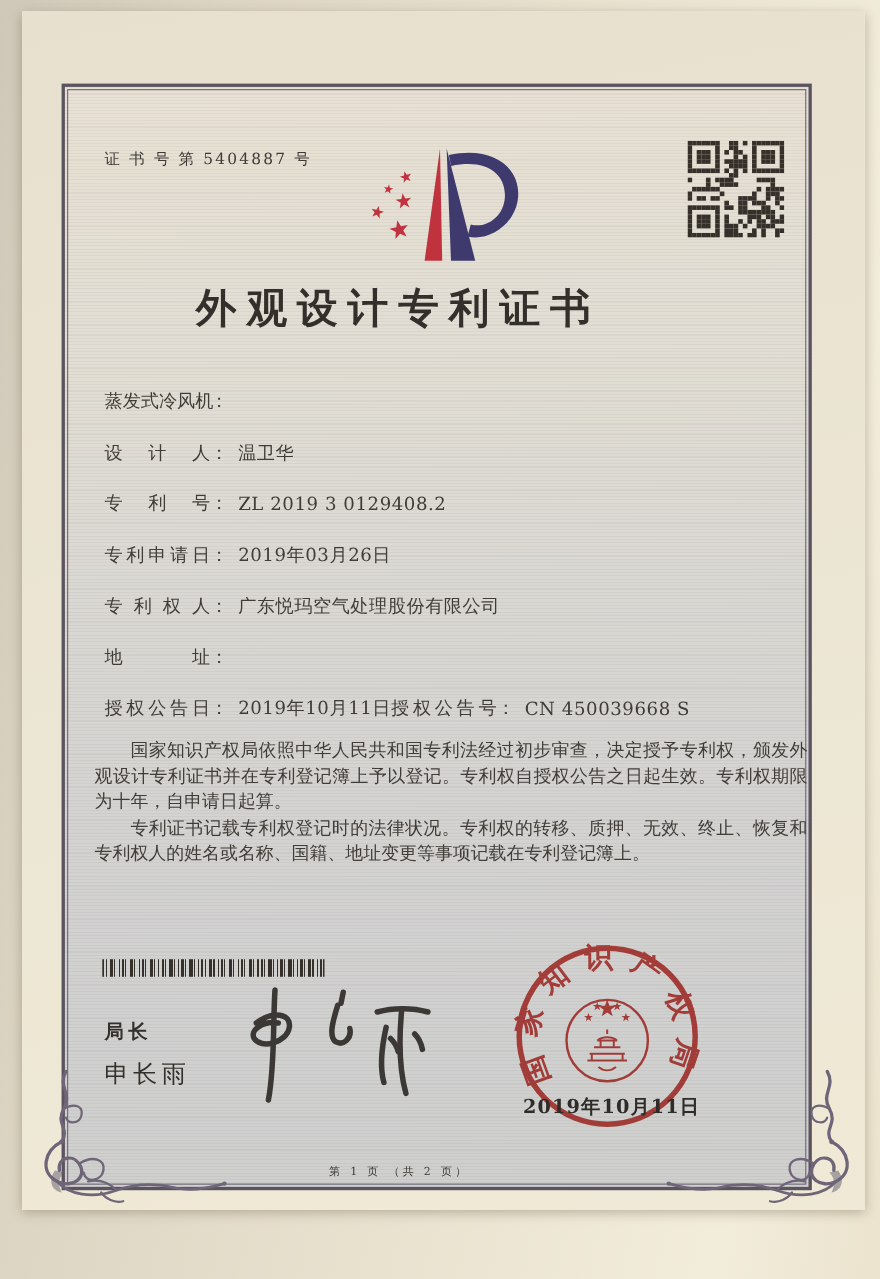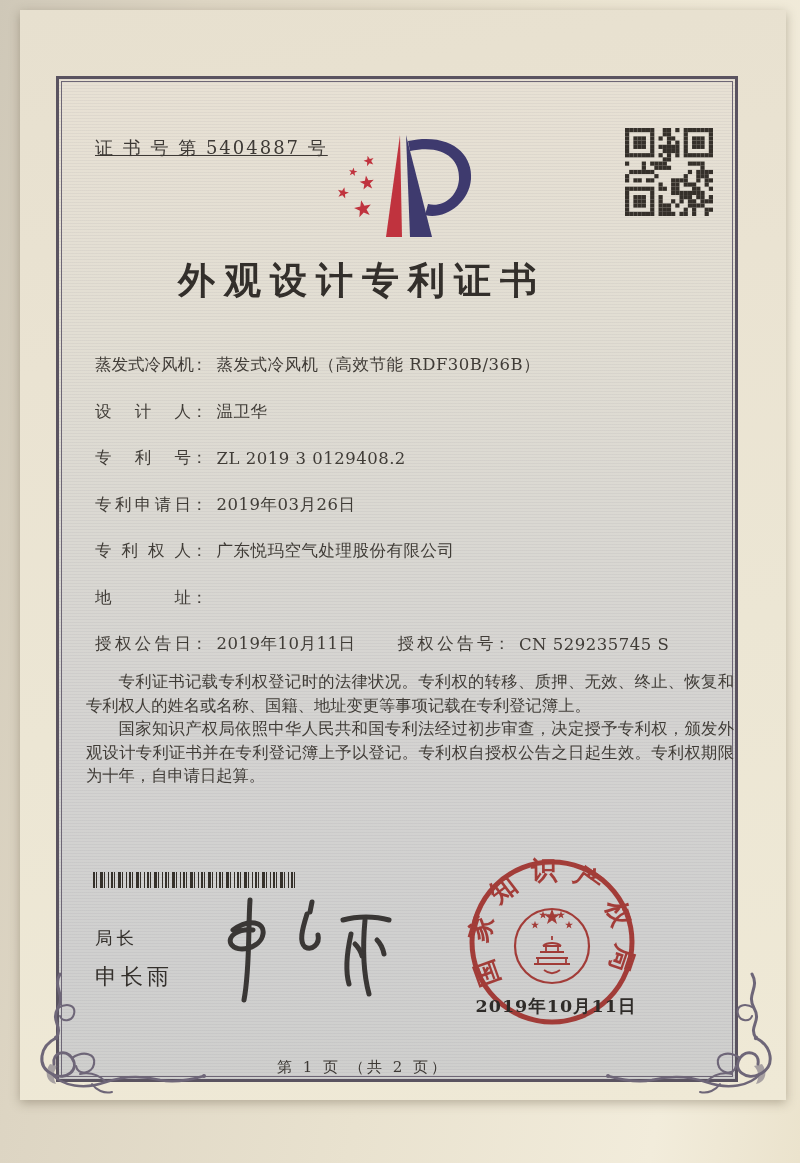--- a/index.html
+++ b/index.html
@@ -10,47 +10,47 @@
     background:linear-gradient(170deg,#e7e0cf 0%,#eae3d2 30%,#ece6d4 60%,#efe9d6 100%);
     box-shadow:0 3px 10px rgba(80,70,50,.35);}
   
   .frame-fill{position:absolute;left:36px;top:66px;width:682px;height:1006px;
     background:linear-gradient(178deg,#e8e1d4 0%,#e2ded3 25%,#dad8d2 45%,#d4d3d1 65%,#d0d0cf 85%,#cfcfcd 100%);}
   .frame-fill::after{content:"";position:absolute;inset:0;
     background:repeating-linear-gradient(180deg,rgba(105,100,118,.07) 0 1px,rgba(0,0,0,0) 1px 3px);}
   .frame-outer{position:absolute;left:36px;top:66px;width:682px;height:1006px;
     border:3px solid #5a5360;box-sizing:border-box;}
   .frame-inner{position:absolute;inset:2px;border:1px solid #6d6675;}
-  .certno{position:absolute;left:75px;top:126px;font-size:18px;letter-spacing:2px;color:#3d3935;text-decoration:underline;}
+  .certno{position:absolute;left:75px;top:126px;font-size:14px;letter-spacing:2px;color:#3d3935;}
   .logo{position:absolute;left:310px;top:116px;width:150px;height:126px;}
   .qr{position:absolute;left:605px;top:118px;width:88px;height:88px;}
   .title{position:absolute;left:36px;top:246px;width:612px;text-align:center;
     font-size:37px;font-weight:bold;letter-spacing:9px;color:#332f2b;}
   .fields{position:absolute;left:75px;top:332px;width:630px;font-size:16.5px;color:#403c37;}
   .frow{height:46.5px;display:flex;align-items:center;white-space:nowrap;}
   .flabel{display:inline-block;width:96px;text-align:justify;text-align-last:justify;-moz-text-align-last:justify;}
   .colon{display:inline-block;margin-right:9px;}
   .fvalue{letter-spacing:.5px;}
-  .grant-gap{margin-left:42px;}
+  .grant-gap{}
   .paras{position:absolute;left:66px;top:660px;width:648px;font-size:16.3px;line-height:23.6px;
     text-align:justify;color:#403c37;}
   .paras p{margin:0;text-indent:2em;}
   .barcode{position:absolute;left:73px;top:862px;width:202px;height:16px;
     background:repeating-linear-gradient(90deg,
       #35302a 0 2px,transparent 2px 3px,#35302a 3px 4px,transparent 4px 7px,
       #35302a 7px 10px,transparent 10px 11px,#35302a 11px 12px,transparent 12px 15px,
       #35302a 15px 16px,transparent 16px 18px);}
-  .post{position:absolute;left:75px;top:916px;font-size:17.5px;letter-spacing:4px;color:#34302c;}
+  .post{position:absolute;left:75px;top:916px;font-size:17.5px;letter-spacing:4px;color:#34302c;font-weight:bold;}
   .pname{position:absolute;left:75px;top:952px;font-size:22px;letter-spacing:4px;color:#34302c;}
   .sig{position:absolute;left:185px;top:884px;width:200px;height:112px;}
   .seal{position:absolute;left:444px;top:844px;width:176px;height:176px;mix-blend-mode:multiply;opacity:.92;}
   .sealdate{position:absolute;left:446px;top:984px;width:180px;text-align:center;
     font-size:17.5px;font-weight:bold;color:#2e2b28;letter-spacing:1px;}
   .pageinfo{position:absolute;left:0;top:1048px;width:686px;text-align:center;
-    font-size:15px;letter-spacing:3px;color:#3d3935;}
+    font-size:10px;letter-spacing:3px;color:#3d3935;}
   .note{position:absolute;left:0;top:1108px;width:714px;text-align:center;
     font-size:16px;letter-spacing:4px;color:#4a443a;}
   .orn{position:absolute;width:175px;height:125px;}
   .orn-l{left:12px;top:962px;}
   .orn-r{left:585px;top:962px;transform:scaleX(-1);}
   [data-interactable]{cursor:default;}
 </style>
 </head>
 <body>
 
@@ -329,21 +329,20 @@
         <rect x="64" y="80" width="4" height="4" fill="#35302a"></rect>
         <rect x="76" y="80" width="4" height="4" fill="#35302a"></rect>
       </svg>
 
     <div class="title" data-interactable="false">外观设计专利证书</div>
 
     <div class="fields" data-interactable="false">
       <div class="frow" data-interactable="false">
         <span class="flabel" data-interactable="false">蒸发式冷风机</span>
           <span class="colon" data-interactable="false">：</span>
-          <span class="fvalue" data-interactable="false">蒸发式冷风机（高效节能 RDF30B/36B）</span>
       </div>
       <div class="frow" data-interactable="false">
         <span class="flabel" data-interactable="false">设计人</span>
           <span class="colon" data-interactable="false">：</span>
           <span class="fvalue" data-interactable="false">温卫华</span>
       </div>
       <div class="frow" data-interactable="false">
         <span class="flabel" data-interactable="false">专利号</span>
           <span class="colon" data-interactable="false">：</span>
           <span class="fvalue" data-interactable="false">ZL 2019 3 0129408.2</span>
@@ -361,27 +360,27 @@
       <div class="frow" data-interactable="false">
         <span class="flabel" data-interactable="false">地址</span>
           <span class="colon" data-interactable="false">：</span>
       </div>
       <div class="frow" data-interactable="false">
         <span class="flabel" data-interactable="false">授权公告日</span>
           <span class="colon" data-interactable="false">：</span>
           <span class="fvalue" data-interactable="false">2019年10月11日</span>
         <span class="flabel grant-gap" data-interactable="false">授权公告号</span>
           <span class="colon" data-interactable="false">：</span>
-          <span class="fvalue" data-interactable="false">CN 529235745 S</span>
+          <span class="fvalue" data-interactable="false">CN 450039668 S</span>
       </div>
     </div>
 
     <div class="paras" data-interactable="false">
+      <p data-interactable="false">国家知识产权局依照中华人民共和国专利法经过初步审查，决定授予专利权，颁发外观设计专利证书并在专利登记簿上予以登记。专利权自授权公告之日起生效。专利权期限为十年，自申请日起算。</p>
       <p data-interactable="false">专利证书记载专利权登记时的法律状况。专利权的转移、质押、无效、终止、恢复和专利权人的姓名或名称、国籍、地址变更等事项记载在专利登记簿上。</p>
-      <p data-interactable="false">国家知识产权局依照中华人民共和国专利法经过初步审查，决定授予专利权，颁发外观设计专利证书并在专利登记簿上予以登记。专利权自授权公告之日起生效。专利权期限为十年，自申请日起算。</p>
     </div>
 
     <div class="barcode" data-interactable="false"></div>
 
     <div class="post" data-interactable="false">局长</div>
     <div class="pname" data-interactable="false">申长雨</div>
 
     <svg class="sig" viewBox="0 0 200 112" data-interactable="false">
       <g stroke="#2e2b29" stroke-width="5" fill="none" stroke-linecap="round" opacity=".92">
         <path d="M28,36 C44,24 60,28 58,40 C56,54 32,60 26,50 C22,42 34,34 48,36"></path>

